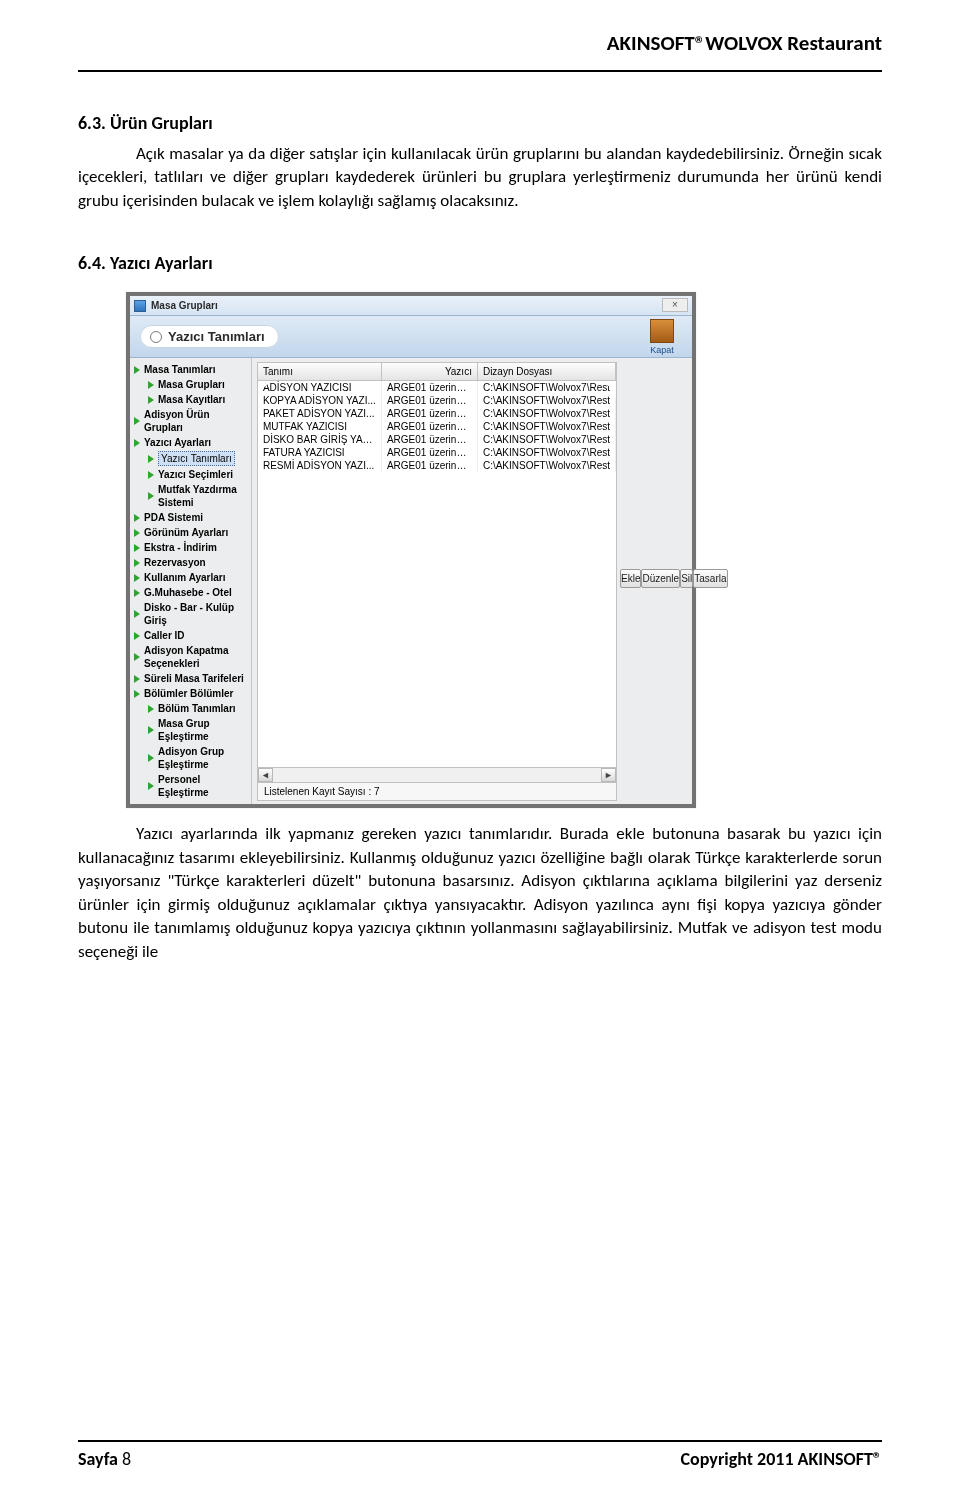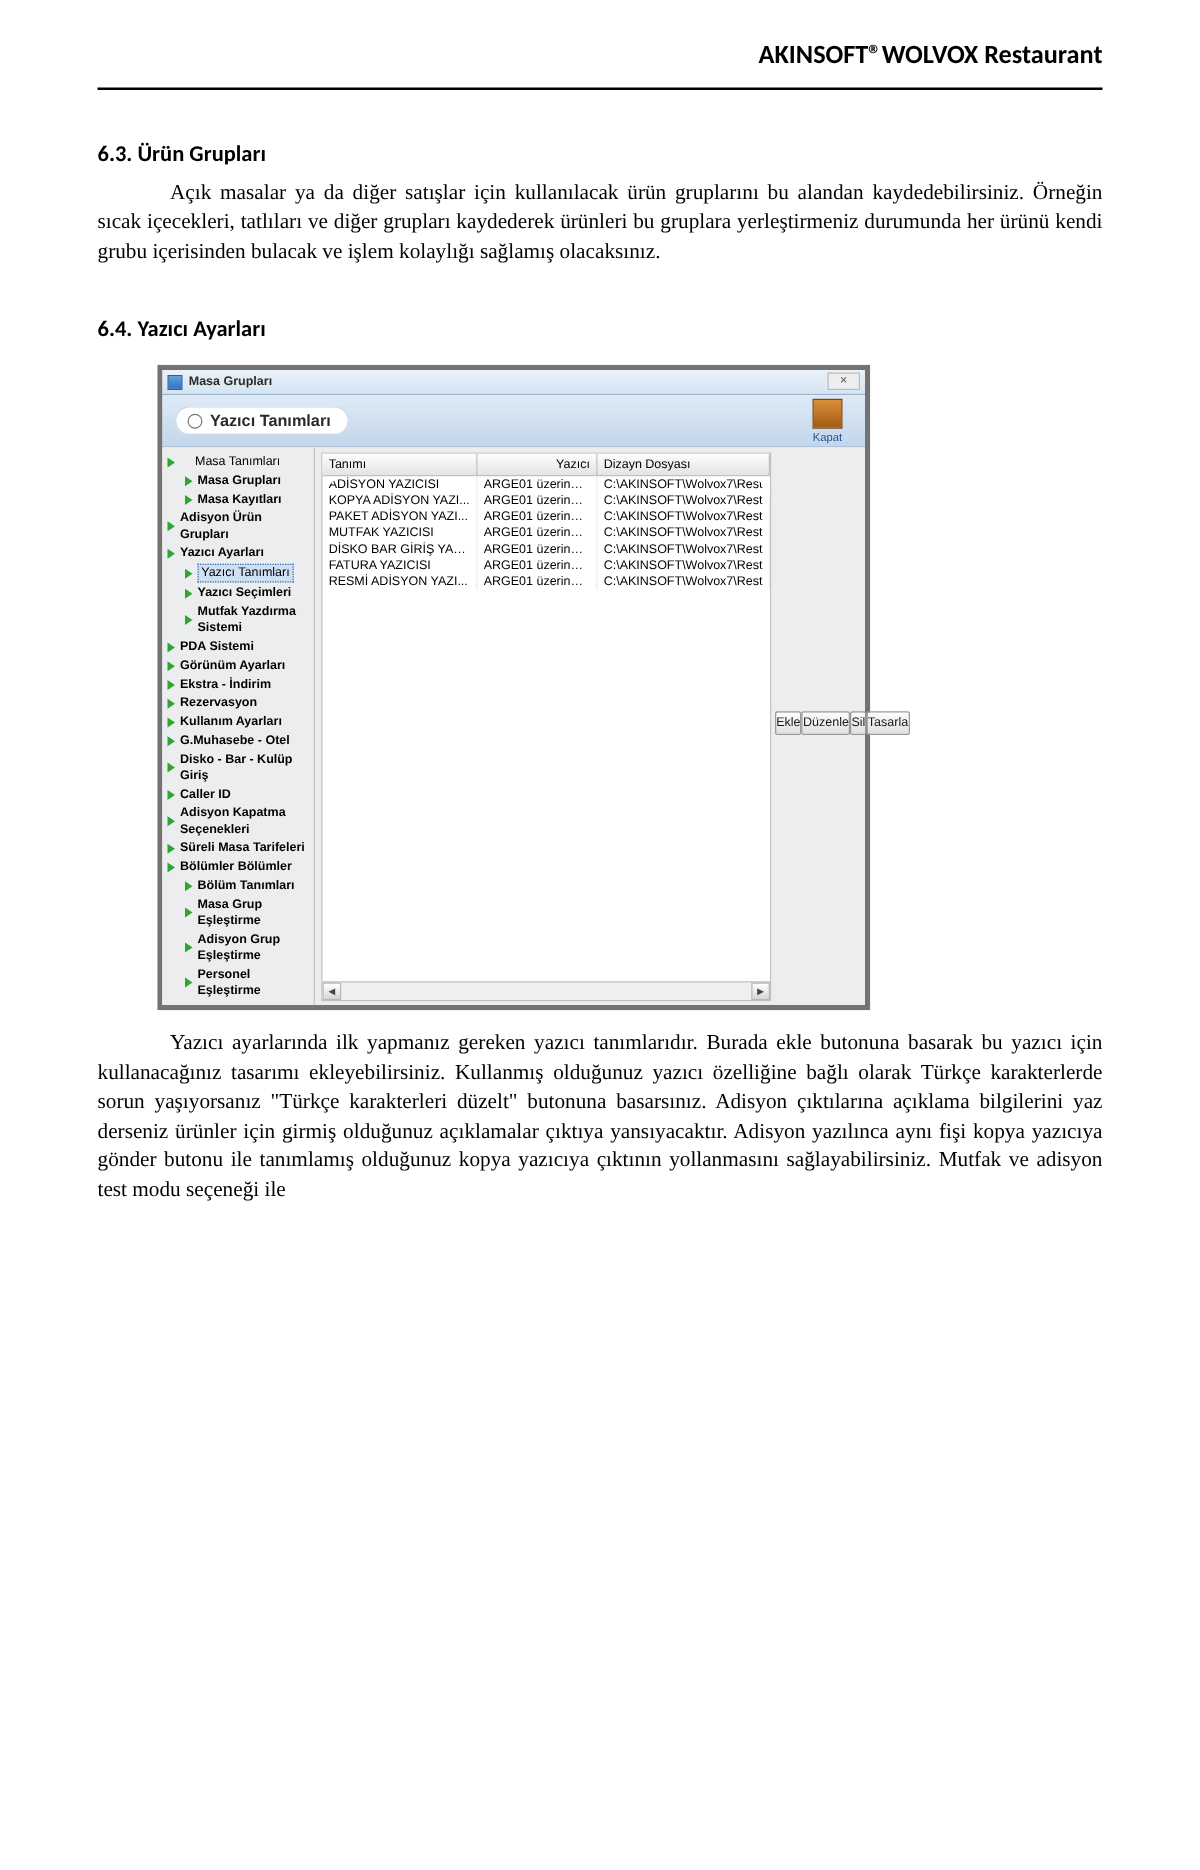--- a/index.html
+++ b/index.html
@@ -30,21 +30,21 @@
   .product {
     font-weight: 700;
     font-size: 21px;
     text-align: right;
   }
   .hr {
     height: 2px;
     background: #000;
     margin: 0 0 24px 0;
   }
-  .doc-body p { margin: 0 0 6px 0; font-family: Liberation Serif, serif; }
+  .doc-body p { margin: 0 0 6px 0; }
   .sec-title {
     font-weight: 700;
     font-size: 18px;
     margin: 40px 0 8px 0;
   }
   .para {
     font-size: 17px;
     line-height: 1.38;
     text-align: justify;
   }
@@ -289,21 +289,21 @@
         </div>
         <div class="big-btn">
           <div class="bicon"></div>
           <div class="blab">Kapat</div>
         </div>
       </div>
       <div class="work-area">
         <div class="tree" id="tree">
             <div class="tnode ">
               <span class="ticon"></span>
-              <span class="tlabel" style="font-weight: 400; margin-left: 12px;">Masa Tanımları</span>
+              <span class="tlabel" style="font-weight: 700;">Masa Tanımları</span>
             </div>
             <div class="tnode child bold">
               <span class="ticon"></span>
               <span class="tlabel">Masa Grupları</span>
             </div>
             <div class="tnode child bold">
               <span class="ticon"></span>
               <span class="tlabel">Masa Kayıtları</span>
             </div>
             <div class="tnode ">
@@ -428,28 +428,38 @@
                 <div class="gr">
                   <div class="gc c1">RESMİ ADİSYON YAZI...</div>
                   <div class="gc c2">ARGE01 üzerinde ...</div>
                   <div class="gc c3">C:\AKINSOFT\Wolvox7\Rest</div>
                 </div>
               </div>
             <div class="grid-hscroll">
               <div class="sbtn left">◄</div>
               <div class="sbtn right">►</div>
             </div>
+            <div class="grid-footer">Listelenen Kayıt Sayısı : 7</div>
           </div>
           <div class="btn-col">
             <div class="side-btn">Ekle</div>
             <div class="side-btn">Düzenle</div>
             <div class="side-btn">Sil</div>
             <div class="btn-gap"></div>
             <div class="side-btn">Tasarla</div>
           </div>
         </div>
       </div>
     </div>
 
     <p class="para last">Yazıcı ayarlarında ilk yapmanız gereken yazıcı tanımlarıdır. Burada ekle butonuna basarak bu yazıcı için kullanacağınız tasarımı ekleyebilirsiniz. Kullanmış olduğunuz yazıcı özelliğine bağlı olarak Türkçe karakterlerde sorun yaşıyorsanız "Türkçe karakterleri düzelt" butonuna basarsınız. Adisyon çıktılarına açıklama bilgilerini yaz derseniz ürünler için girmiş olduğunuz açıklamalar çıktıya yansıyacaktır. Adisyon yazılınca aynı fişi kopya yazıcıya gönder butonu ile tanımlamış olduğunuz kopya yazıcıya çıktının yollanmasını sağlayabilirsiniz. Mutfak ve adisyon test modu seçeneği ile</p>
   </div>
 
+  <div class="page-footer">
+    <div class="hr2"></div>
+    <div class="frow">
+      <div class="pg">
+        <b>Sayfa</b> <span class="pnum">8</span>
+      </div>
+      <div class="cr">Copyright 2011 AKINSOFT®</div>
+    </div>
+  </div>
 </div>
 
 </body></html>

